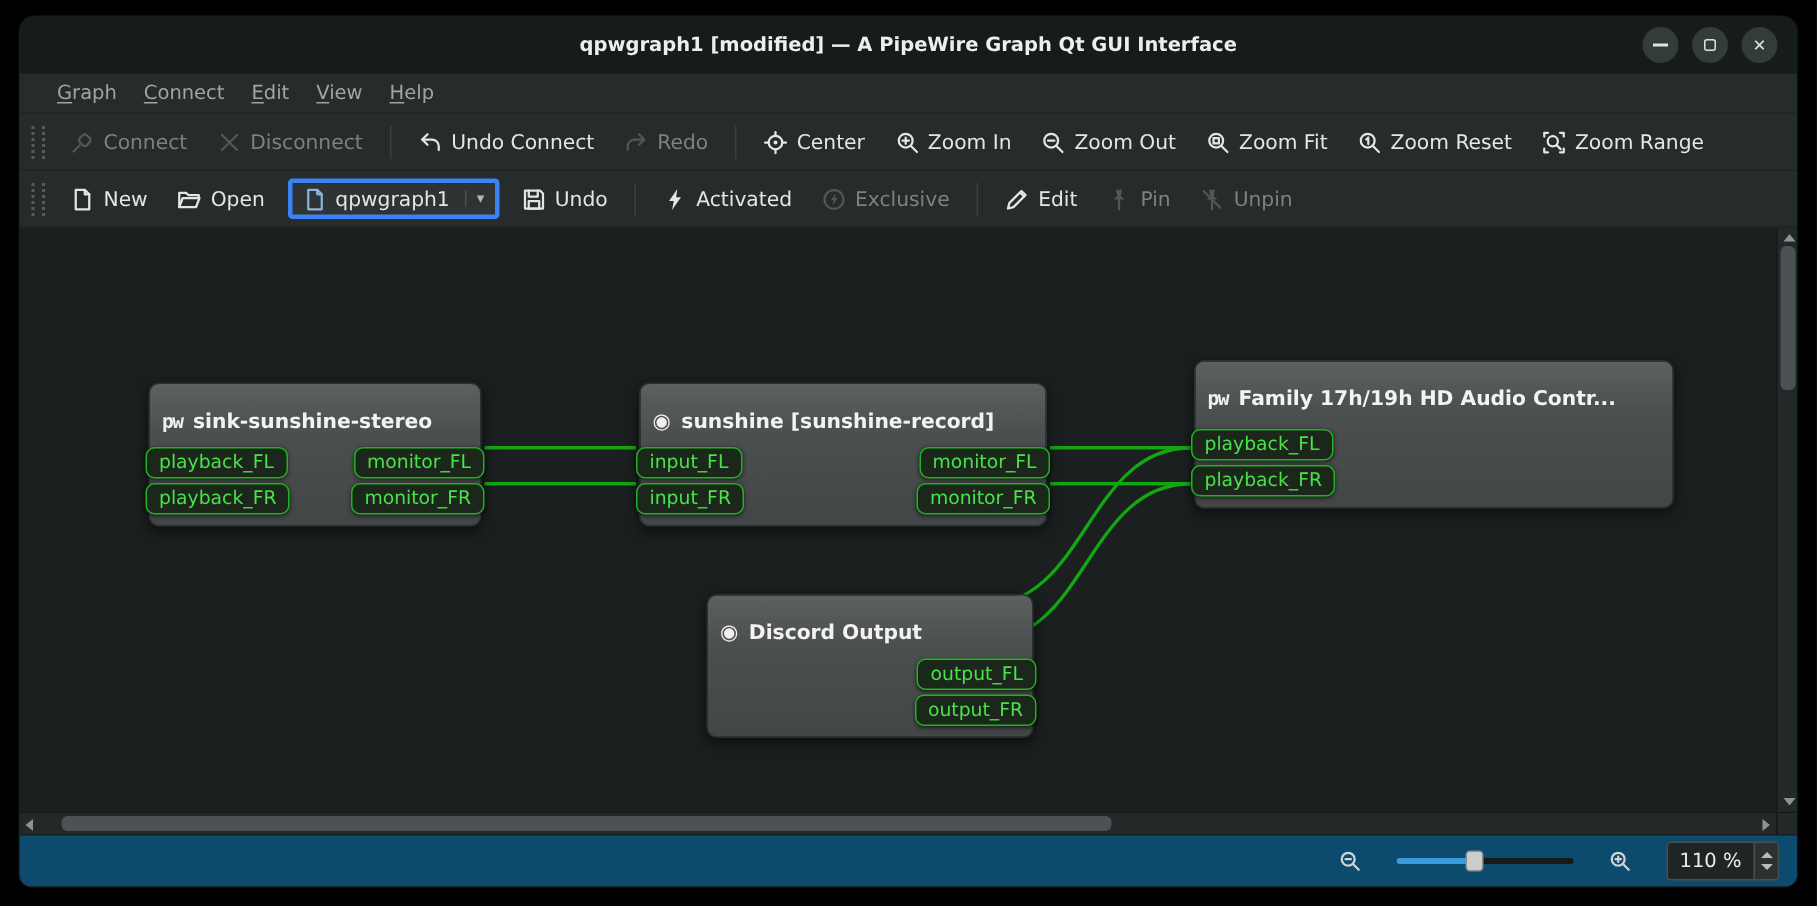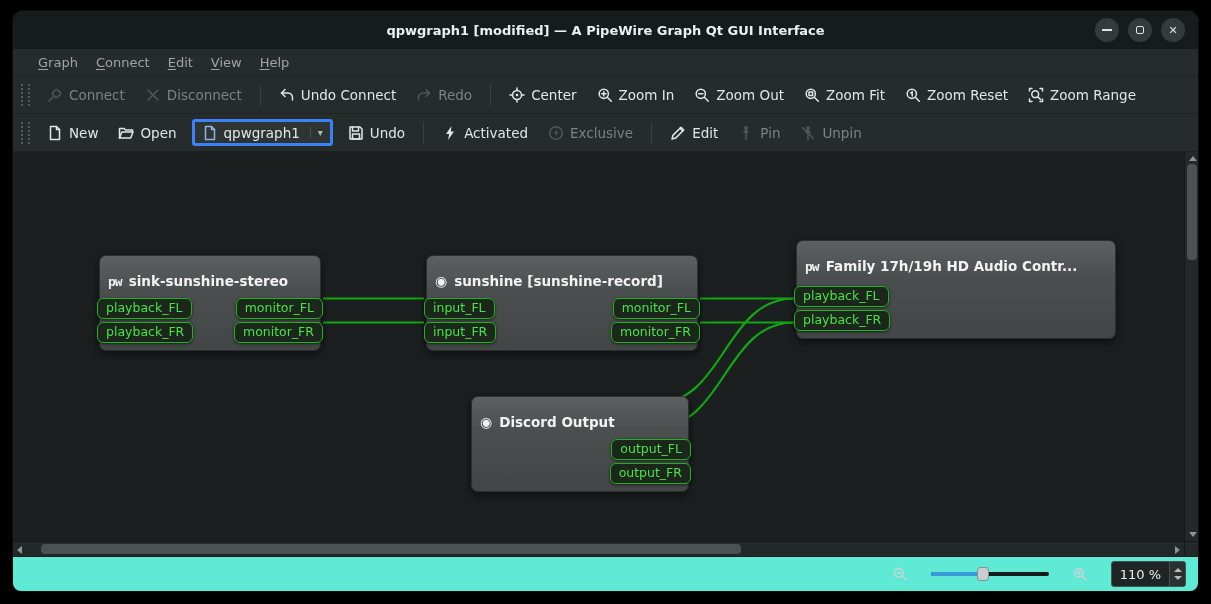--- a/index.html
+++ b/index.html
@@ -68,21 +68,21 @@
   .sb-down { left:4px; bottom:4px; border-left:4px solid transparent; border-right:4px solid transparent; border-top:5px solid #8d9393; }
   .hscroll-row { flex:0 0 15px; display:flex; background:#232829; border-top:1px solid #151818; }
   .h-arrow-box { flex:0 0 14px; position:relative; }
   .sb-left { top:4px; left:4px; border-top:4px solid transparent; border-bottom:4px solid transparent; border-right:5px solid #8d9393; }
   .sb-right { top:4px; left:5px; border-top:4px solid transparent; border-bottom:4px solid transparent; border-left:5px solid #8d9393; }
   .h-track { flex:1 1 auto; position:relative; }
   .hthumb { position:absolute; top:2px; left:14px; width:700px; height:10px; background:#4c5253; border-radius:4px; }
   .sb-corner { flex:0 0 14px; background:#232829; border-left:1px solid #151818; }
 
   
-  .statusbar { flex:0 0 35px; background:#5eead4; border-top:1px solid #191d1d; display:flex; align-items:center; justify-content:flex-end; gap:23px; padding:0 12px; }
+  .statusbar { flex:0 0 35px; background:#0c4a6e; border-top:1px solid #191d1d; display:flex; align-items:center; justify-content:flex-end; gap:23px; padding:0 12px; }
   .sb-icon { width:16px; height:16px; color:#cfd3d3; }
   .sb-icon svg { width:16px; height:16px; display:block; }
   .zoom-slider { width:118px; height:16px; position:relative; }
   .slider-groove { position:absolute; top:6px; left:0; width:100%; height:4px; background:#161a1a; border-radius:2px; }
   .slider-fill { position:absolute; top:6px; left:0; width:44%; height:4px; background:#3a9bdc; border-radius:2px; }
   .slider-handle { position:absolute; top:1px; left:calc(44% - 6px); width:12px; height:14px; background:#c9cdcd; border:1px solid #8a8f8f; border-radius:3px; }
   .spinbox { display:flex; align-items:center; height:26px; background:#1f2424; border:1px solid #4a5050; border-radius:3px; overflow:hidden; }
   .spin-value { font-size:13px; color:#eceeee; padding:0 8px; min-width:48px; }
   .spin-arrows { display:flex; flex-direction:column; justify-content:center; gap:4px; width:16px; height:100%; border-left:1px solid #4a5050; align-items:center; background:#2b3131; }
   .spin-up { width:0; height:0; border-left:4px solid transparent; border-right:4px solid transparent; border-bottom:4px solid #b7bcbc; }

